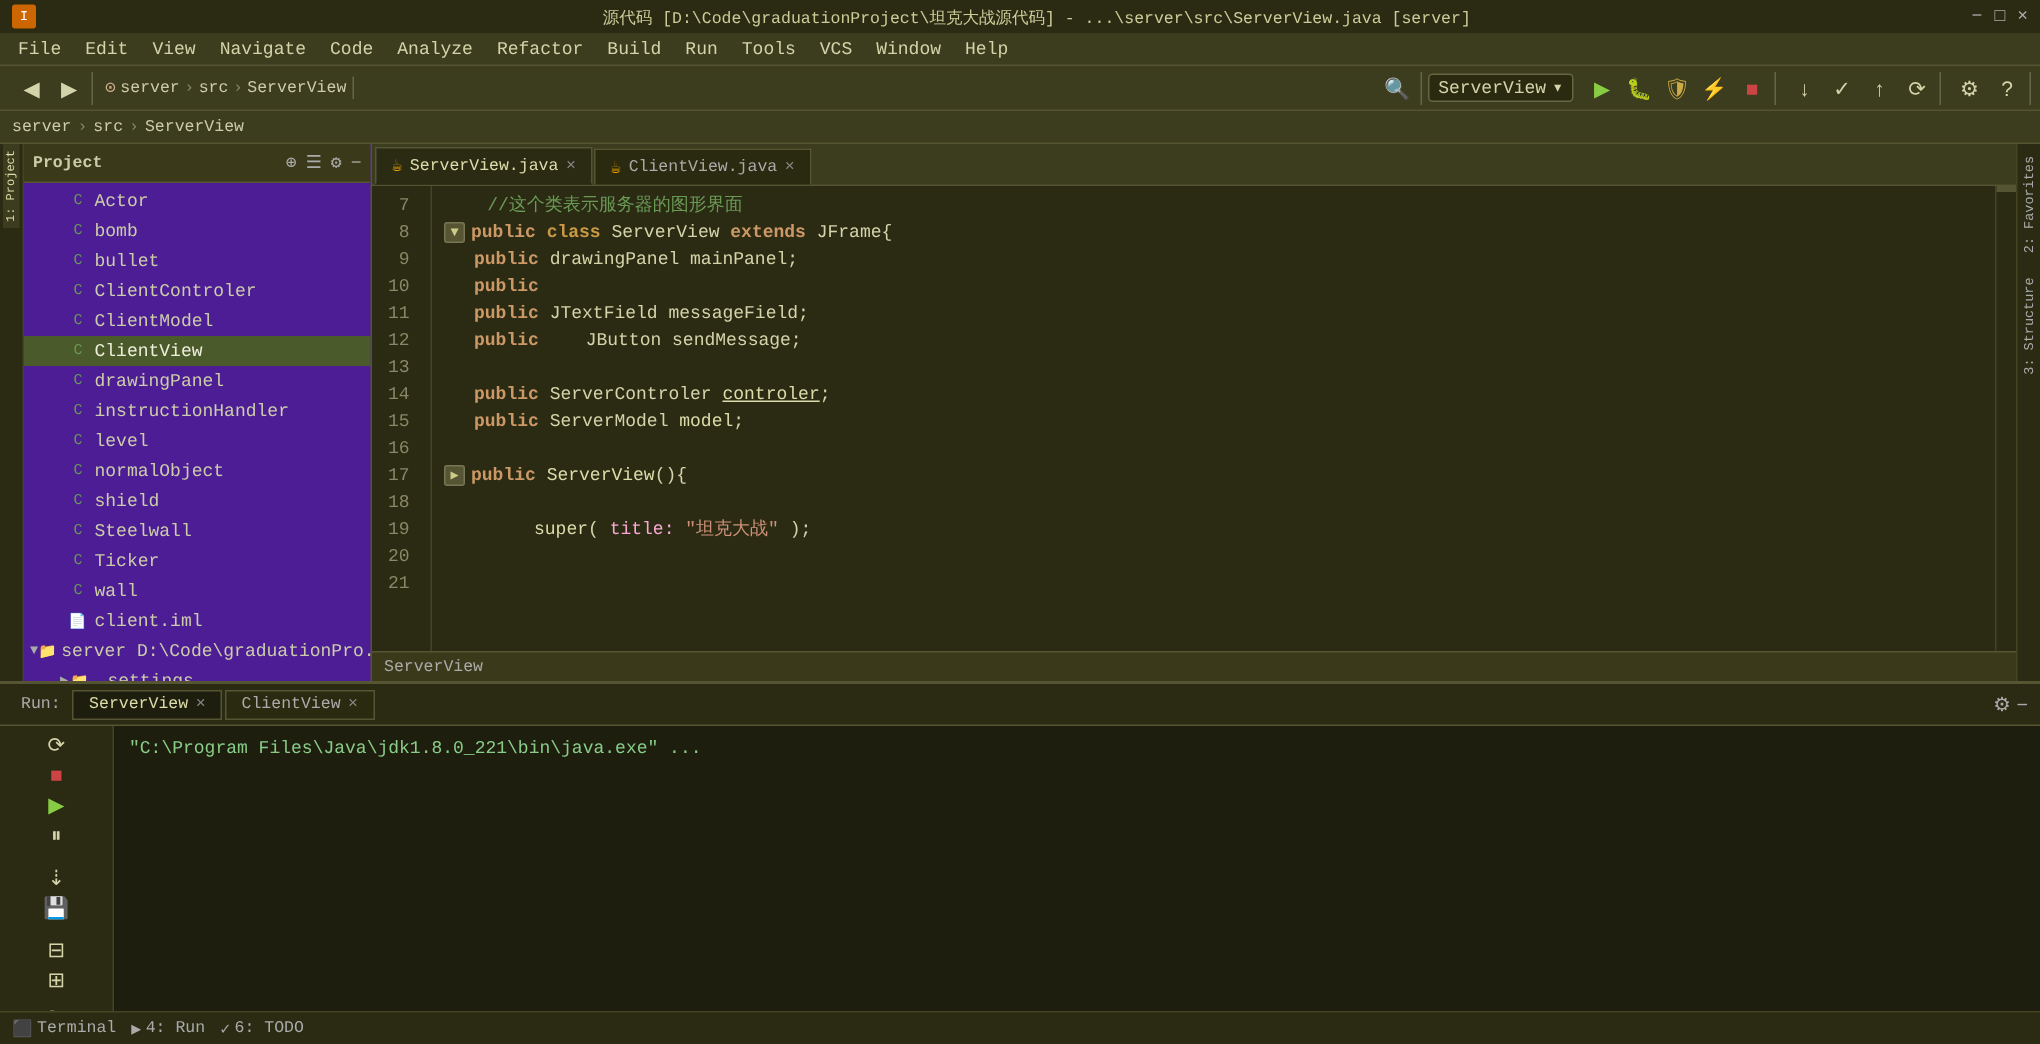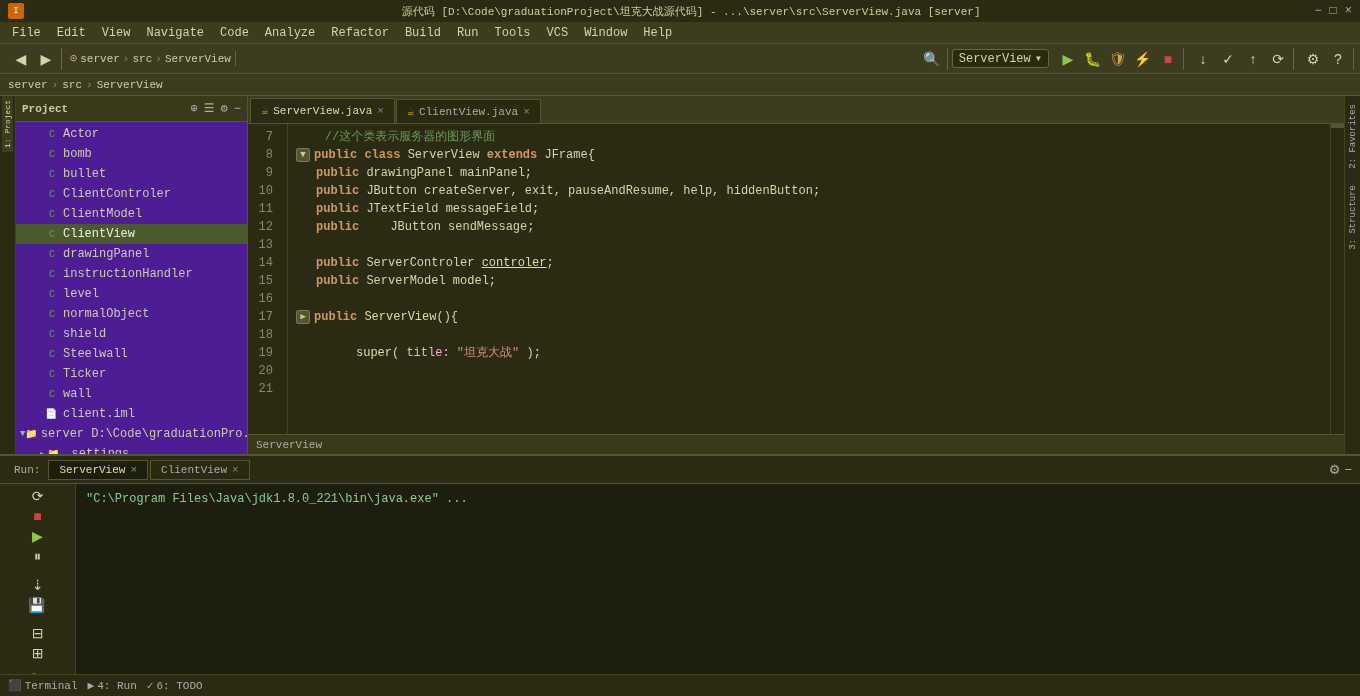--- a/index.html
+++ b/index.html
@@ -615,21 +615,20 @@
 
           <div class="code-line">
             <span style="padding-left:20px;"></span>
             <span class="kw">public </span>
             <span style="color:#d4d4aa;">drawingPanel mainPanel;</span>
           </div>
 
           <div class="code-line">
             <span style="padding-left:20px;"></span>
             <span class="kw">public </span>
-            <span style="color:#d4d4aa;">JButton createServer, exit, pauseAndResume, help, hiddenButton;</span>
           </div>
 
           <div class="code-line">
             <span style="padding-left:20px;"></span>
             <span class="kw">public </span>
             <span style="color:#d4d4aa;">JTextField messageField;</span>
           </div>
 
           <div class="code-line">
             <span style="padding-left:20px;"></span>

